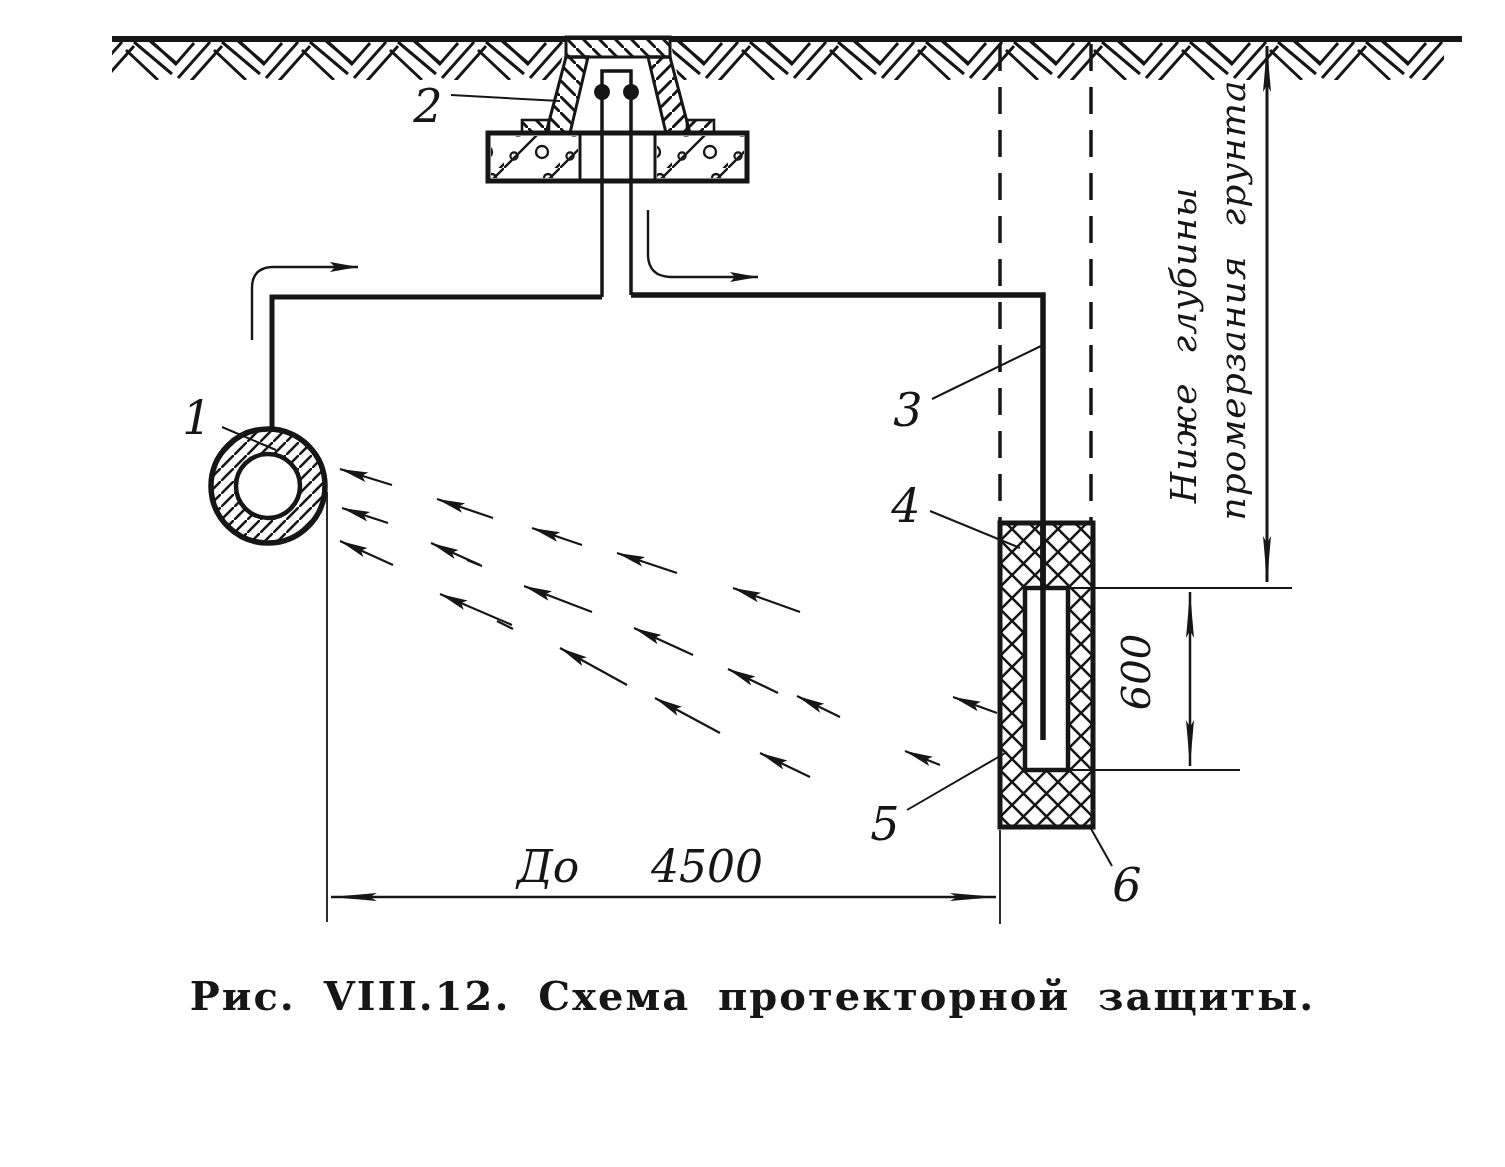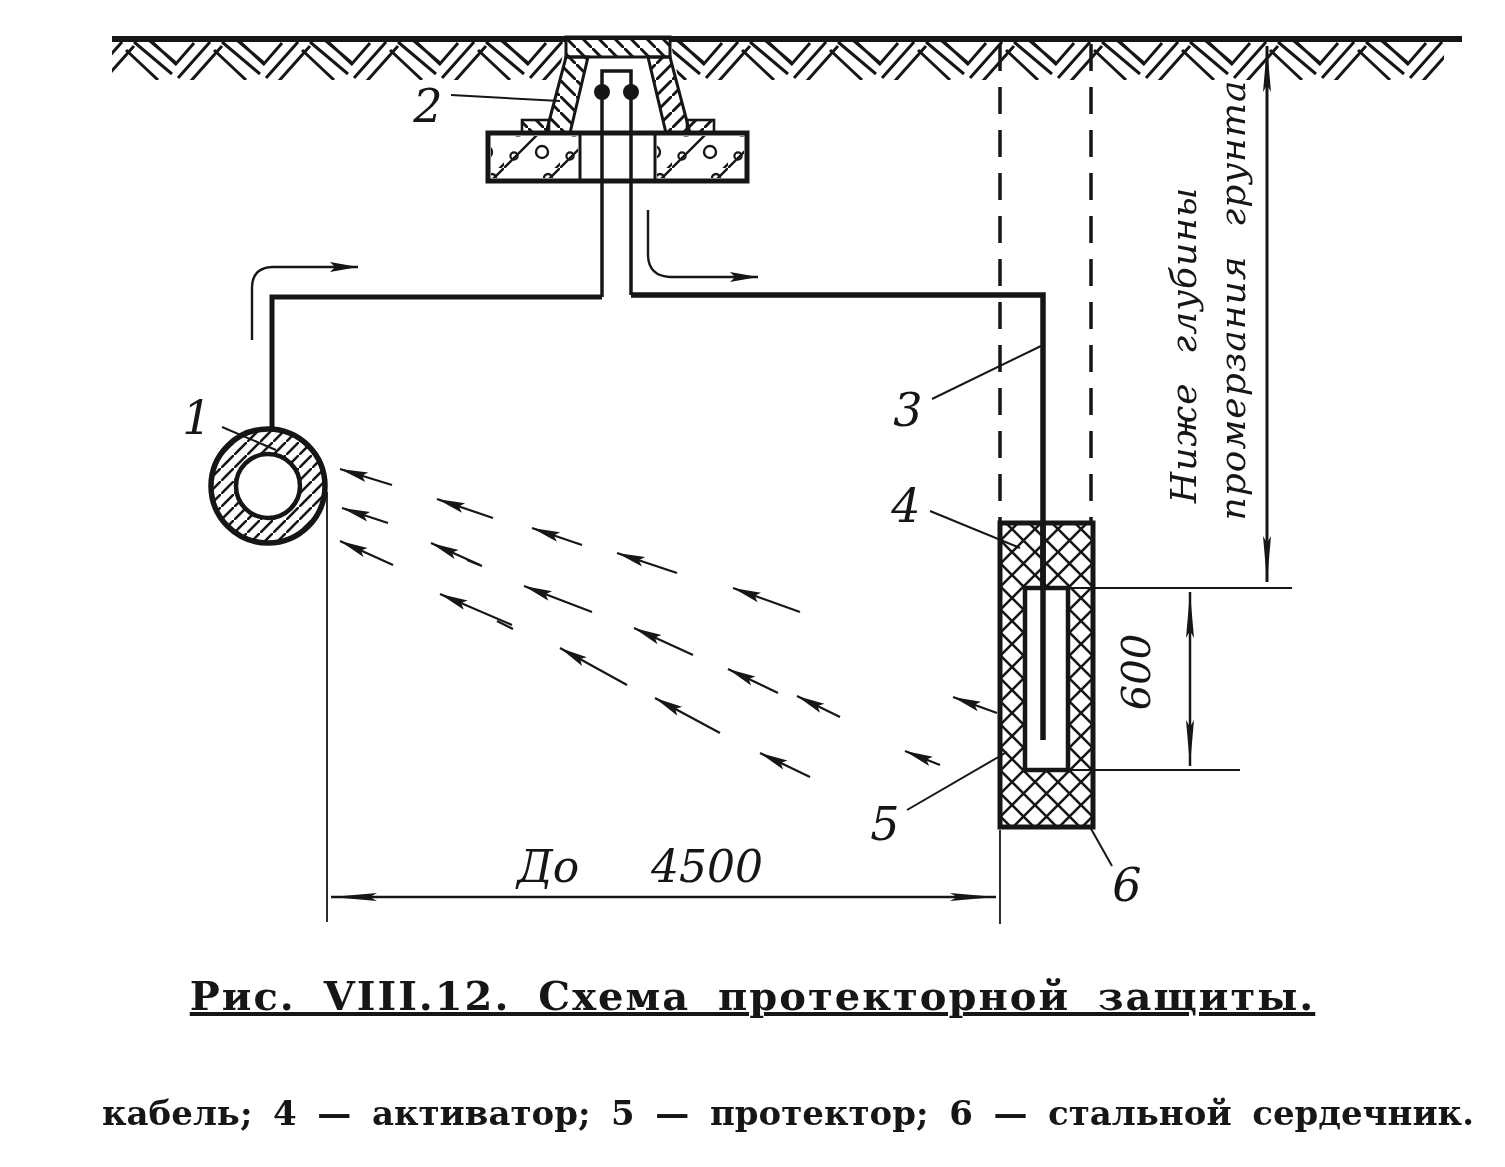--- a/index.html
+++ b/index.html
@@ -5,21 +5,21 @@
   html,body{margin:0;padding:0;background:#e8e8e4;}
   .page{
     position:relative; width:1505px; height:1167px; background:#ffffff;
     font-family:"DejaVu Serif", serif; color:#161616; overflow:hidden;
   }
   .page svg{position:absolute;top:0;left:0;}
   .stroke{stroke:#161616;fill:none;}
   .caption{
     position:absolute; top:972px; left:0; width:100%;
     text-align:center; font-weight:bold; font-size:40px; line-height:48px;
-    letter-spacing:2px; word-spacing:12px;text-decoration:underline;
+    letter-spacing:2px; word-spacing:12px;
   }
   .legend-line{
     position:absolute; font-weight:bold; font-size:34px; line-height:42px;
     text-align:justify; text-align-last:justify;
   }
   .legend-1{top:1050px; left:102px; width:1392px;}
   .legend-2{top:1092px; left:102px; width:1372px;}
   .callout{font:italic 46px "DejaVu Serif", serif; fill:#161616;}
   .dim4500{font:italic 44px "DejaVu Serif", serif; fill:#161616; word-spacing:58px;}
   .dim600{font:italic 40px "DejaVu Serif", serif; fill:#161616;}
@@ -174,15 +174,14 @@
 
     <line x1="907" y1="810" x2="1007" y2="752" class="stroke" stroke-width="2"></line>
     <text x="885" y="840" text-anchor="middle" class="callout">5</text>
 
     <line x1="1112" y1="866" x2="1090" y2="827" class="stroke" stroke-width="2"></line>
     <text x="1127" y="901" text-anchor="middle" class="callout">6</text>
   </g>
 </svg>
 
 <div class="caption">Рис. VIII.12. Схема протекторной защиты.</div>
-<div class="legend-line legend-2">кабель; 4 — активатор; 5 — протектор; 6 — стальной сердечник.</div>
 
 </div>
 
 </body></html>

